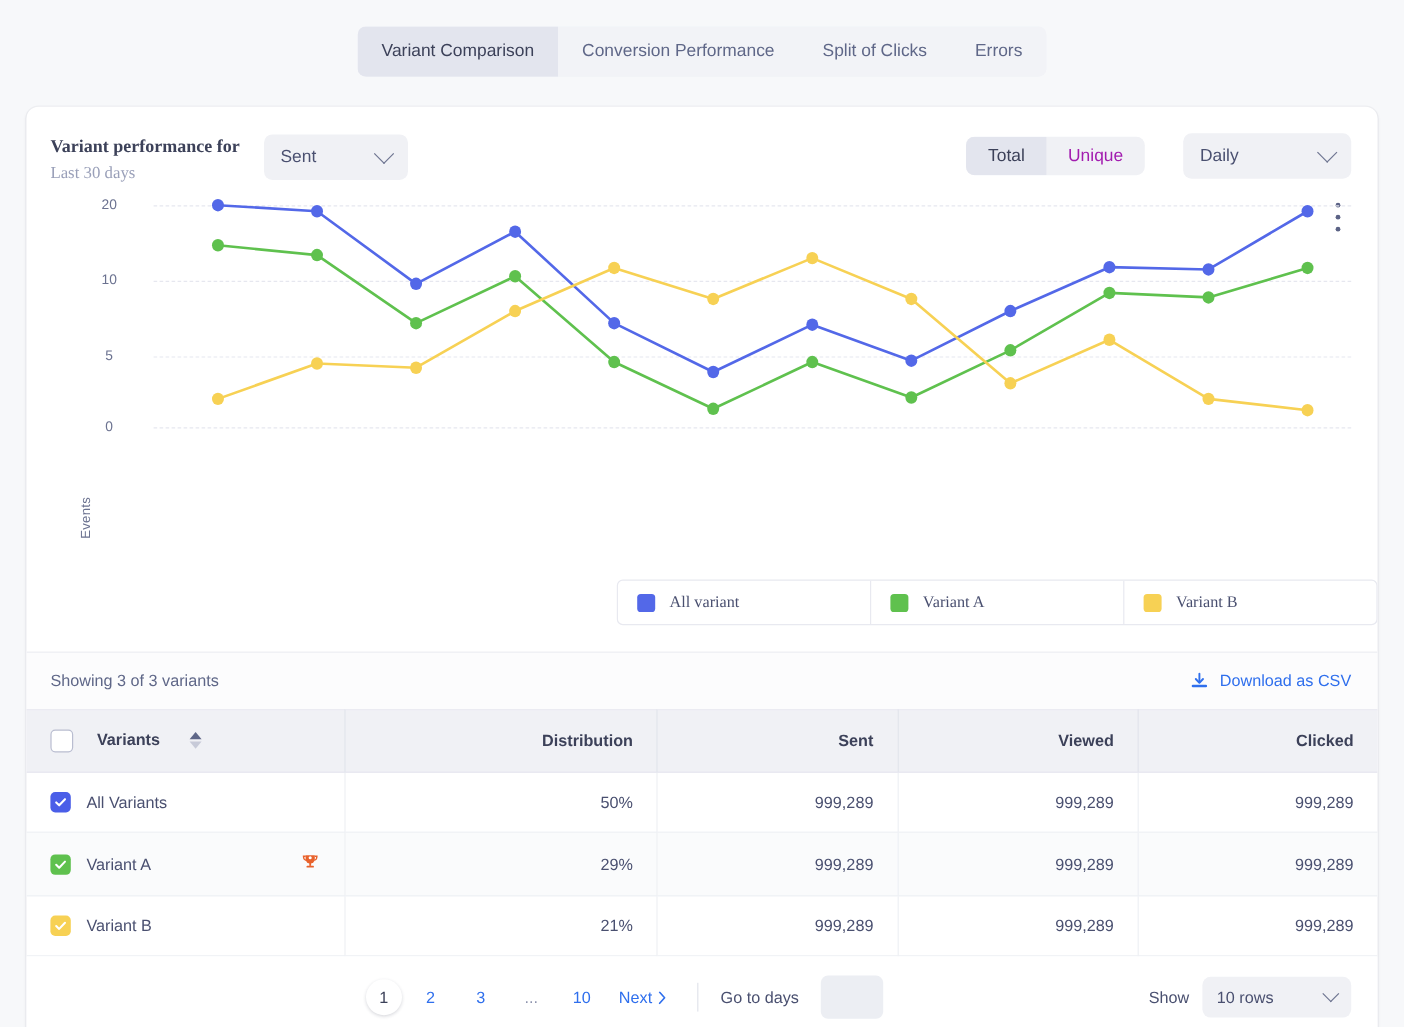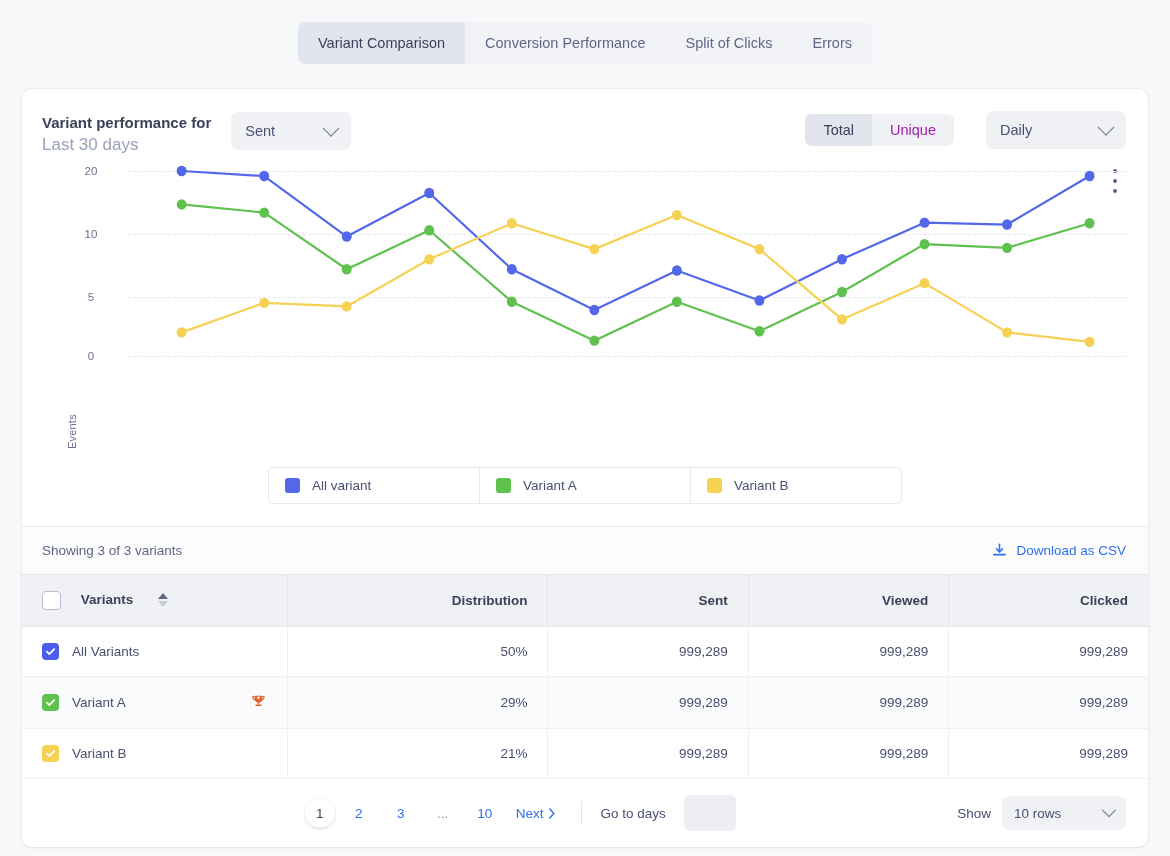--- a/index.html
+++ b/index.html
@@ -54,29 +54,29 @@
     box-shadow: 0 1px 3px rgba(30,35,60,0.07), 0 0 0 1px rgba(30,35,60,0.035);
     overflow: hidden;
   }
 
   
   .chart-head {
     display: flex;
     align-items: flex-start;
     padding: 22px 22px 0 20px;
   }
-  .title-wrap { padding-top: 2px; }
+  .title-wrap { padding-top: 2px; font-family: Liberation Serif, serif; }
   .chart-title {
     font-size: 15px;
     font-weight: bold;
     color: #3c4159;
     line-height: 20px;
   }
   .chart-sub {
-    font-size: 17px;
+    font-size: 14px;
     color: #9aa0b9;
     margin-top: 3px;
     line-height: 17px;
   }
   .select {
     display: flex;
     align-items: center;
     justify-content: space-between;
     background: #f0f1f5;
     border-radius: 7px;
@@ -167,22 +167,23 @@
     position: absolute;
     left: 0; right: 0;
     height: 0;
     border-top: 1.3px dashed #e6e7ef;
   }
   svg.lines { position: absolute; inset: 0; width: 100%; height: 100%; overflow: visible; }
 
   
   .legend {
     display: flex;
-    justify-content: center;
-    margin: 8px 0 22px 0;
+    justify-content: flex-end;
+    margin: 24px 0 22px 0;
+    font-family: Liberation Serif, serif;
   }
   .legend-box {
     display: flex;
     border: 1px solid #e8e9f0;
     border-radius: 5px;
     overflow: hidden;
   }
   .legend-item {
     display: flex;
     align-items: center;

